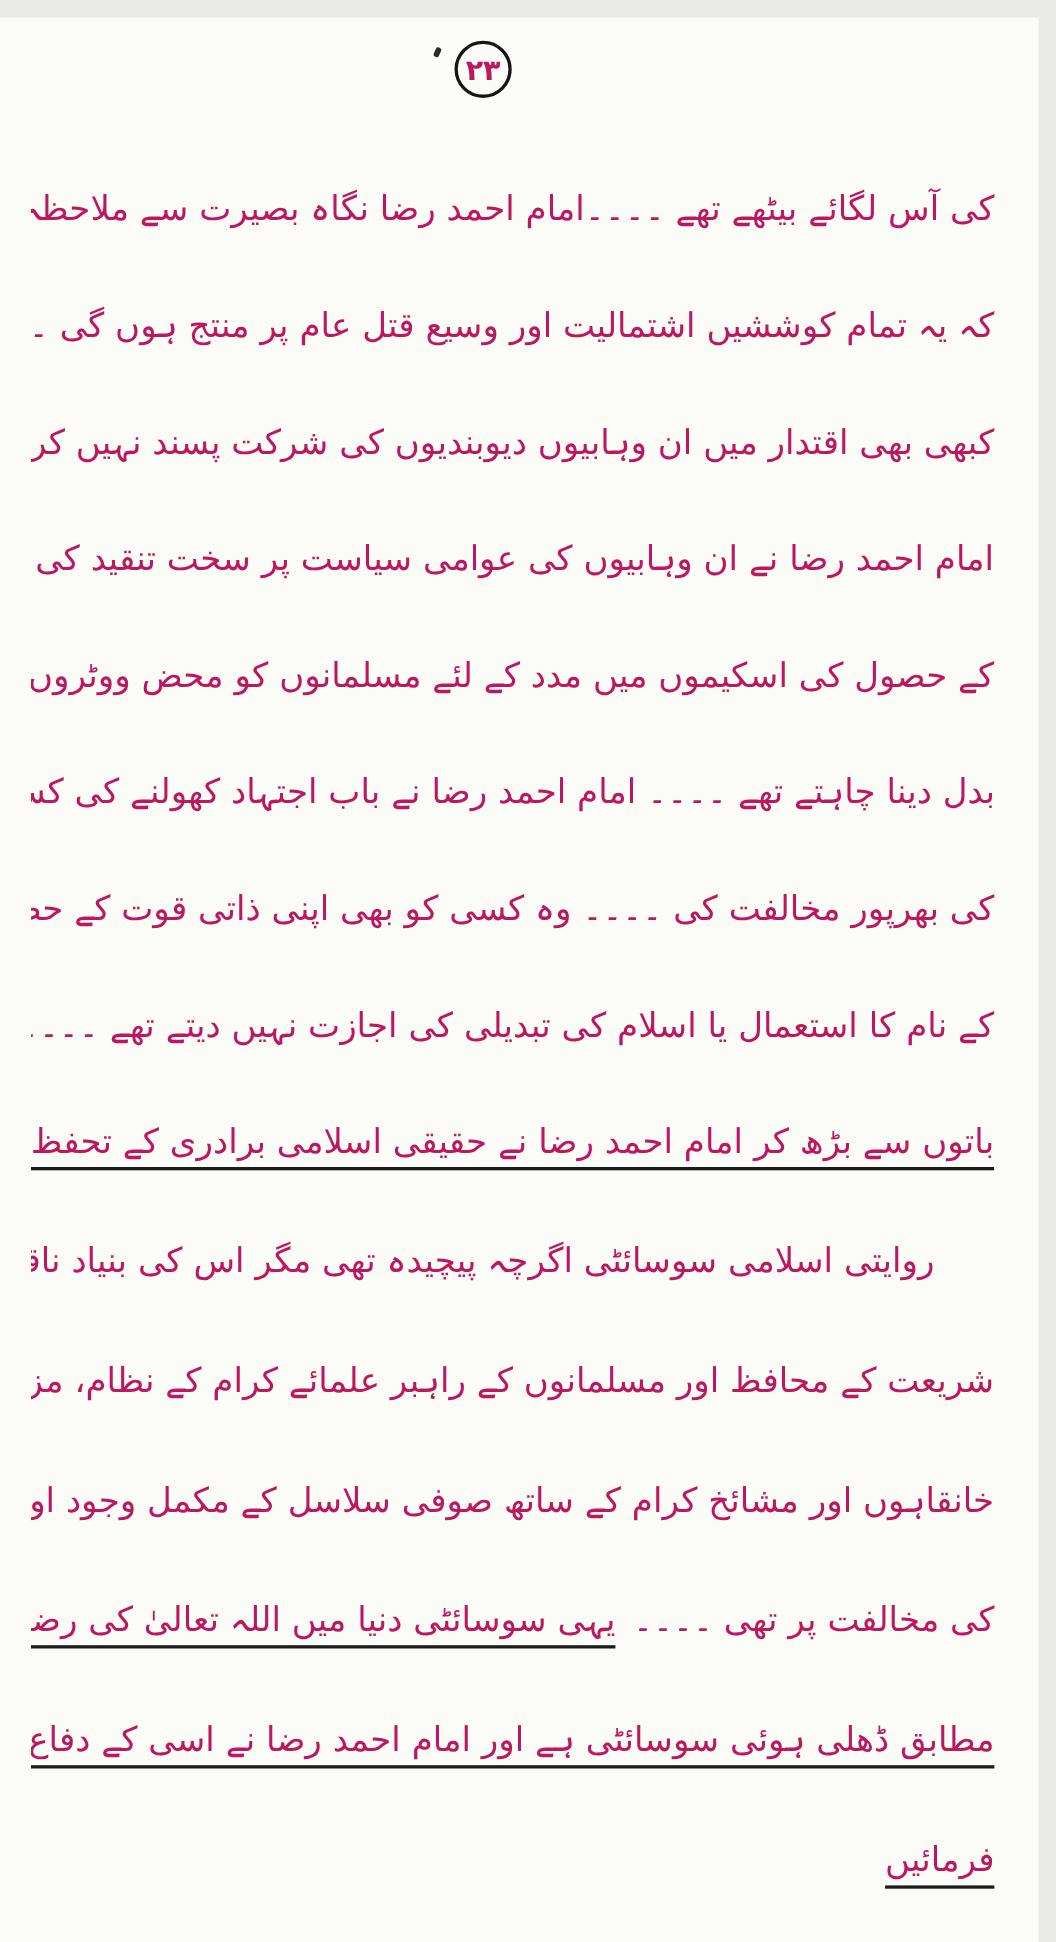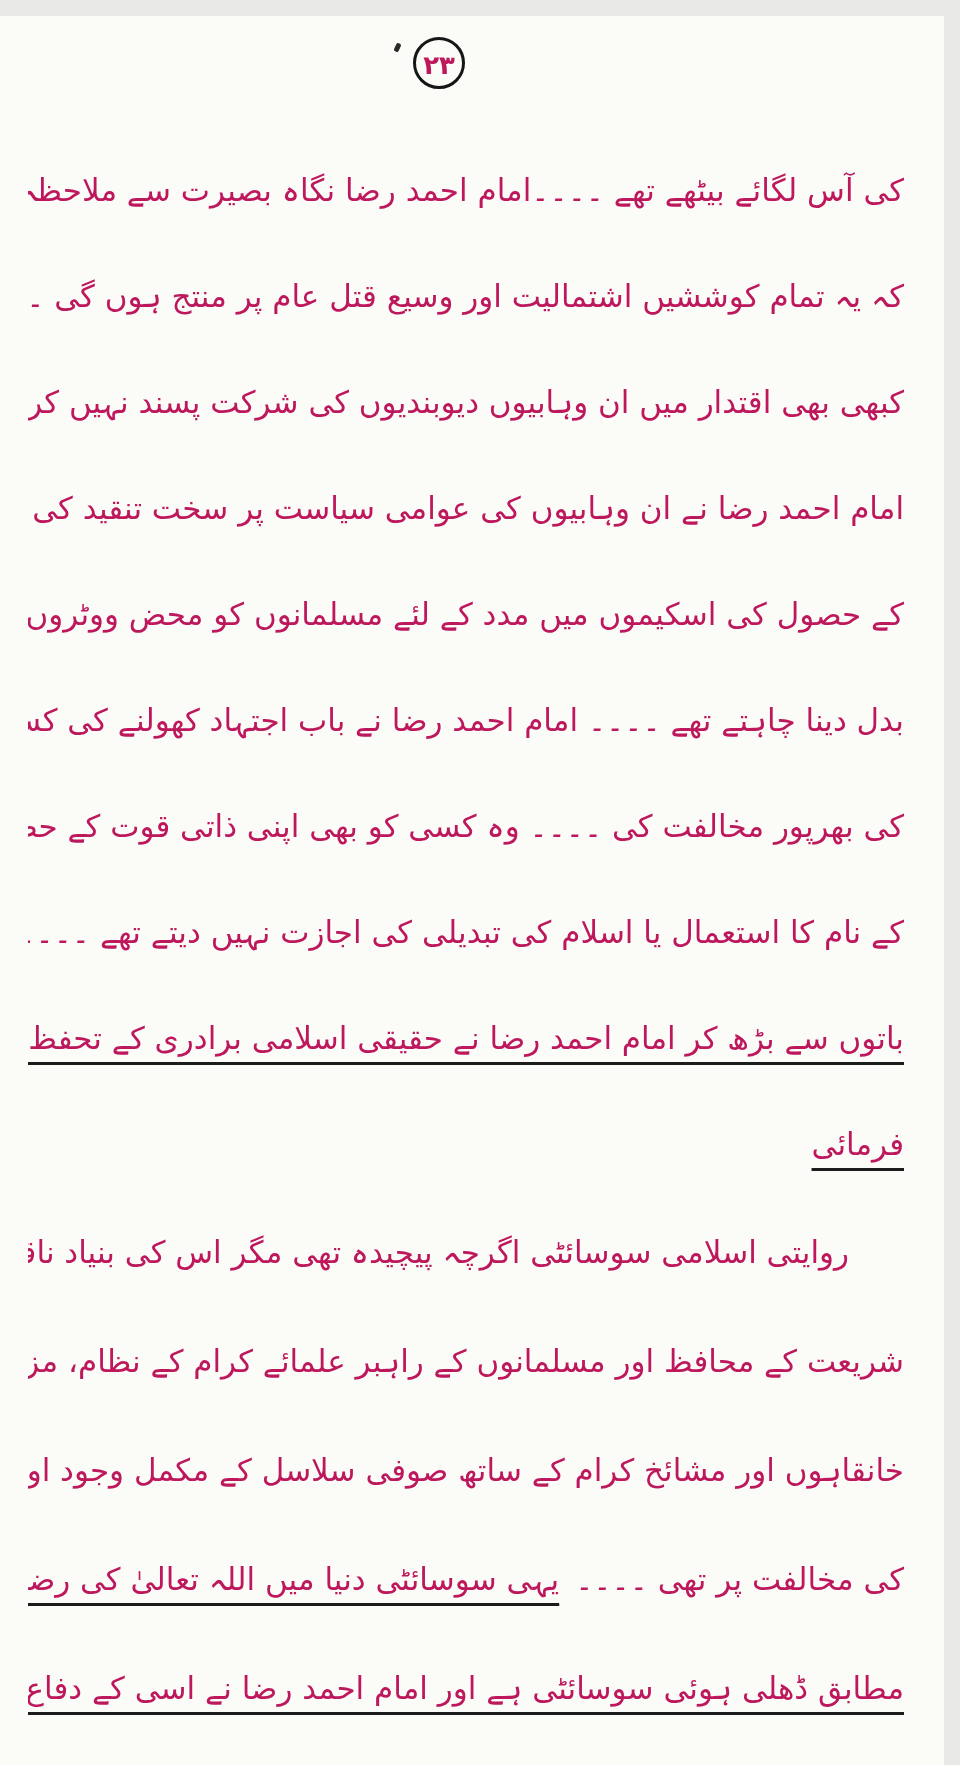--- a/index.html
+++ b/index.html
@@ -63,21 +63,20 @@
     <div class="para p1">
       <p class="line">کی آس لگائے بیٹھے تھے ۔۔۔۔امام احمد رضا نگاہ بصیرت سے ملاحظہ فرما چکے تھے</p>
       <p class="line">کہ یہ تمام کوششیں اشتمالیت اور وسیع قتل عام پر منتج ہوں گی ۔۔۔۔ کیونکہ ہندو</p>
       <p class="line">کبھی بھی اقتدار میں ان وہابیوں دیوبندیوں کی شرکت پسند نہیں کریں گے ۔۔۔۔</p>
       <p class="line">امام احمد رضا نے ان وہابیوں کی عوامی سیاست پر سخت تنقید کی جو اعلیٰ مناصب</p>
       <p class="line">کے حصول کی اسکیموں میں مدد کے لئے مسلمانوں کو محض ووٹروں کے گلّے میں</p>
       <p class="line">بدل دینا چاہتے تھے ۔۔۔۔ امام احمد رضا نے باب اجتہاد کھولنے کی کسی بھی کوشش</p>
       <p class="line">کی بھرپور مخالفت کی ۔۔۔۔ وہ کسی کو بھی اپنی ذاتی قوت کے حصول کیلئے اسلام</p>
       <p class="line split"><span class="plain">کے نام کا استعمال یا اسلام کی تبدیلی کی اجازت نہیں دیتے تھے ۔۔۔۔</span></p>
       <p class="line"><span class="u">باتوں سے بڑھ کر امام احمد رضا نے حقیقی اسلامی برادری کے تحفظ کی کوشش</span></p>
-      <p class="line lastline"><span class="u">فرمائی</span></p>
     </div>
 
     <div class="para p2">
       <p class="line indent">روایتی اسلامی سوسائٹی اگرچہ پیچیدہ تھی مگر اس کی بنیاد ناقابل تبدیل</p>
       <p class="line">شریعت کے محافظ اور مسلمانوں کے راہبر علمائے کرام کے نظام، مزارات،</p>
       <p class="line">خانقاہوں اور مشائخ کرام کے ساتھ صوفی سلاسل کے مکمل وجود اور میلاد کی طرح</p>
       <p class="line split"><span class="plain">کی مخالفت پر تھی ۔۔۔۔</span><span class="u">یہی سوسائٹی دنیا میں اللہ تعالیٰ کی رضا اور پسند کے</span></p>
       <p class="line"><span class="u">مطابق ڈھلی ہوئی سوسائٹی ہے اور امام احمد رضا نے اسی کے دفاع کی کوششیں</span></p>
       <p class="line lastline"><span class="u">فرمائیں</span></p>
     </div>

